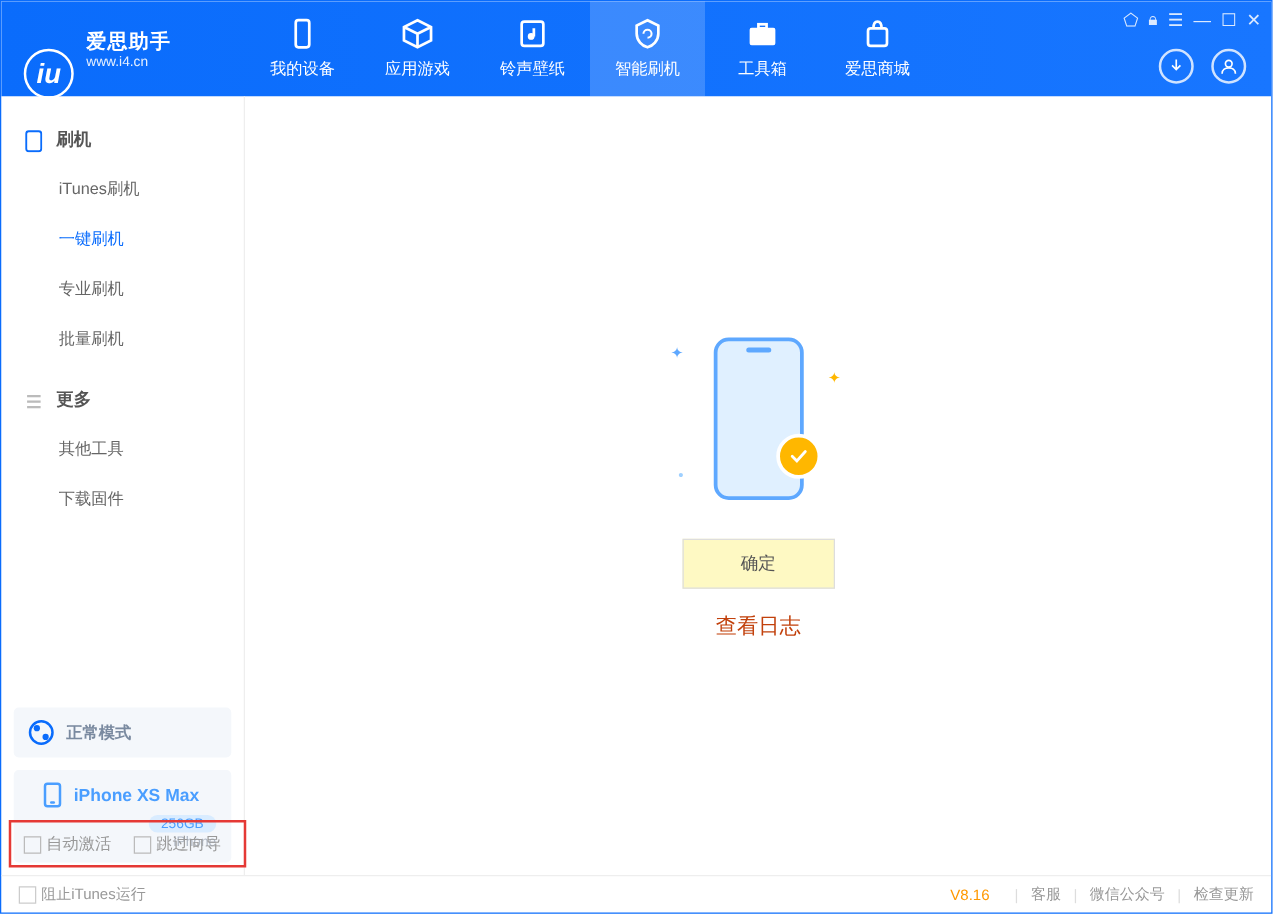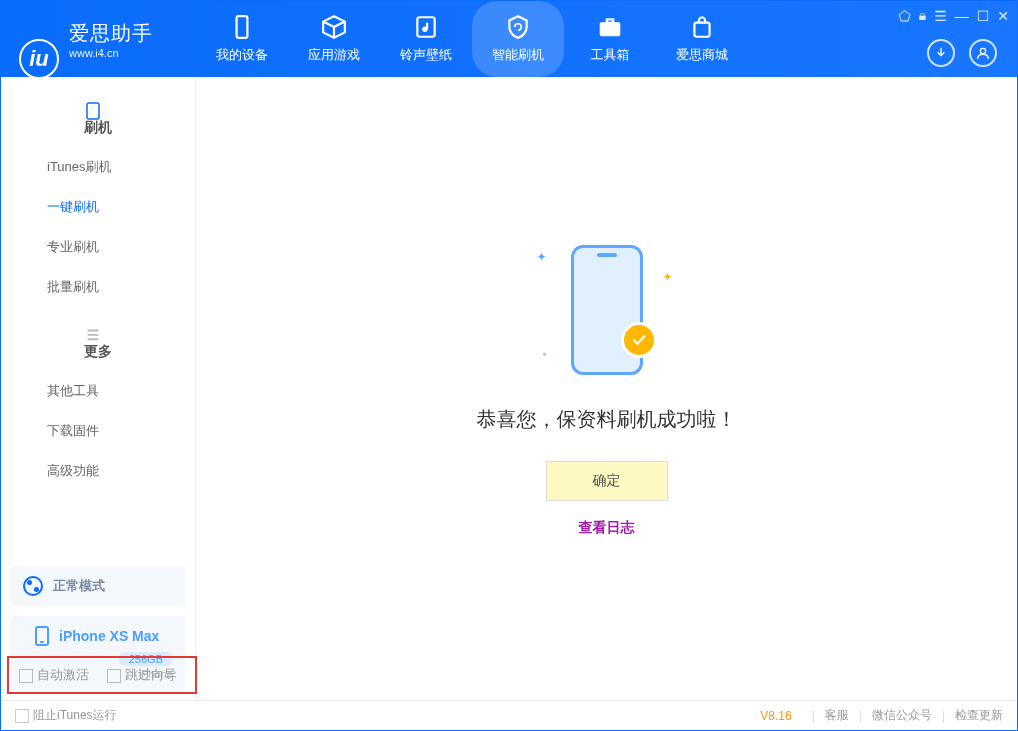--- a/index.html
+++ b/index.html
@@ -2,41 +2,41 @@
 <html><head>
 <meta charset="utf-8">
 <style>
 * { margin: 0; padding: 0; box-sizing: border-box; font-family: "Microsoft YaHei", sans-serif; }
 body { background: #fff; width: 1018px; height: 731px; border: 1px solid #0a6cfc; overflow: hidden; position: relative; }
 
 .titlebar { height: 76px; background: linear-gradient(to right, #0a6cfc, #1876ff); display: flex; align-items: center; color: #fff; }
 .logo-block { display: flex; align-items: center; padding: 0 18px; width: 195px; }
 .logo-circle { width: 40px; height: 40px; border: 2px solid #fff; border-radius: 50%; display: flex; align-items: center; justify-content: center; font-weight: bold; font-size: 22px; font-style: italic; margin-top: 40px; }
 .logo-text { margin-left: 10px; }
-.logo-text .cn { font-size: 20px; font-weight: normal; letter-spacing: 1px; }
+.logo-text .cn { font-size: 16px; font-weight: bold; letter-spacing: 1px; }
 .logo-text .url { font-size: 11px; opacity: 0.9; }
 
 .tabs { display: flex; height: 100%; }
 .tab { width: 92px; display: flex; flex-direction: column; align-items: center; justify-content: center; cursor: pointer; font-size: 13px; }
-.tab.active { background: rgba(255,255,255,0.18); border-radius: 25px; }
+.tab.active { background: rgba(255,255,255,0.18); }
 .tab-icon { width: 26px; height: 26px; margin-bottom: 6px; display: flex; align-items: center; justify-content: center; }
 .tab-icon svg { width: 26px; height: 26px; fill: #fff; stroke: #fff; }
 
 .win-controls { position: absolute; top: 6px; right: 8px; display: flex; gap: 8px; color: rgba(255,255,255,0.85); font-size: 14px; align-items: center; }
 .win-controls span, .win-controls svg { cursor: pointer; }
 
 .header-right-icons { position: absolute; right: 20px; top: 38px; display: flex; gap: 14px; }
 .header-right-icons .circ { width: 28px; height: 28px; border: 2px solid rgba(255,255,255,0.8); border-radius: 50%; display: flex; align-items: center; justify-content: center; cursor: pointer; }
 .header-right-icons svg { width: 16px; height: 16px; stroke: #fff; fill: none; stroke-width: 2; }
 
 .body-area { display: flex; height: calc(100% - 76px - 30px); }
 
 .sidebar { width: 195px; border-right: 1px solid #eee; padding-top: 16px; position: relative; }
 .side-group { color: #333; }
-.side-group-title { display: flex; align-items: center; padding: 10px 18px; font-size: 14px; font-weight: bold; color: #555; flex-direction: column; }
+.side-group-title { display: flex; align-items: flex-end; padding: 10px 18px; font-size: 14px; font-weight: bold; color: #555; }
 .side-group-title .sicon { width: 16px; height: 16px; margin-right: 10px; display: flex; align-items: center; justify-content: center; }
 .side-item { padding: 11px 18px 11px 46px; font-size: 13px; color: #666; cursor: pointer; }
 .side-item.active { color: #0a6cfc; }
 
 .device-area { position: absolute; bottom: 0; left: 0; right: 0; padding: 0 10px 10px 10px; text-align: right; }
 .mode-box { background: #f4f7fb; border-radius: 4px; padding: 10px 12px; display: flex; align-items: center; margin-bottom: 10px; }
 .mode-icon { width: 20px; height: 20px; border-radius: 50%; border: 2px solid #0a6cfc; position: relative; margin-right: 10px; }
 .mode-icon::before, .mode-icon::after { content:''; position:absolute; width:5px; height:5px; background:#0a6cfc; border-radius:50%; }
 .mode-icon::before { top:2px; left:2px; }
 .mode-icon::after { bottom:2px; right:2px; }
@@ -52,21 +52,21 @@
 .chk { width: 14px; height: 14px; border: 1px solid #bbb; display: inline-block; margin-right: 4px; vertical-align: middle; }
 
 .main { flex: 1; display: flex; flex-direction: column; align-items: center; justify-content: center; }
 .phone-illus { position: relative; width: 180px; height: 140px; margin-bottom: 26px; display:flex; align-items:center; justify-content:center; }
 .phone-frame { width: 72px; height: 130px; border: 3px solid #5ea8ff; border-radius: 12px; background: #e0f0ff; position: relative; }
 .phone-frame::before { content:''; position:absolute; top:5px; left:50%; transform:translateX(-50%); width:20px; height:4px; background:#5ea8ff; border-radius:2px; }
 .check-badge { position: absolute; right: 40px; bottom: 22px; width: 36px; height: 36px; background: #ffb700; border-radius: 50%; display:flex; align-items:center; justify-content:center; border:3px solid #fff; }
 .sparkle { position:absolute; font-size: 12px; color:#5ea8ff; }
 .success-text { font-size: 20px; color: #333; margin-bottom: 28px; }
 .ok-btn { padding: 10px 46px; border: 1px solid #ddd; background: #fef9c3; font-size: 14px; color: #555; cursor: pointer; margin-bottom: 18px; }
-.log-link { font-size: 14px; color: #a21caf; cursor: pointer; font-weight: bold; }
+.log-link { font-size: 17px; color: #c2410c; cursor: pointer; }
 
 .statusbar { height: 30px; border-top: 1px solid #eee; display: flex; align-items: center; padding: 0 14px; font-size: 12px; color: #999; position: absolute; bottom: 0; left: 0; right: 0; }
 .statusbar .chk { border-color: #ccc; }
 .statusbar .right { margin-left: auto; display: flex; align-items: center; gap: 10px; }
 .statusbar .ver { color: #ff9800; margin-right: 10px; }
 .statusbar .sep { color: #ddd; }
 </style>
 </head>
 <body>
 
@@ -172,21 +172,20 @@
       <div class="side-item">专业刷机</div>
       <div class="side-item">批量刷机</div>
     </div>
     <div class="side-group" style="margin-top:10px;">
       <div class="side-group-title">
         <span class="sicon" style="color:#bbb;">☰</span>
         <span>更多</span>
       </div>
       <div class="side-item">其他工具</div>
       <div class="side-item">下载固件</div>
-      <div class="side-item">高级功能</div>
     </div>
 
     <div class="device-area">
       <div class="mode-box">
         <div class="mode-icon"></div>
         <span>正常模式</span>
       </div>
       <div class="device-box">
         <div class="device-name">
           <span class="dicon"></span>
@@ -203,21 +202,20 @@
       <span class="sparkle" style="top:10px; left:20px;">✦</span>
       <span class="sparkle" style="top:30px; right:24px; color:#ffb700;">✦</span>
       <span class="sparkle" style="bottom:18px; left:26px; color:#9fd0ff;">•</span>
       <div class="phone-frame"></div>
       <div class="check-badge">
         <svg width="18" height="18" viewBox="0 0 24 24">
             <path d="M5 12 L10 17 L19 7" stroke="#fff" stroke-width="3" fill="none" stroke-linecap="round"></path>
           </svg>
       </div>
     </div>
-    <div class="success-text">恭喜您，保资料刷机成功啦！</div>
     <button class="ok-btn">确定</button>
     <a class="log-link">查看日志</a>
   </div>
 </div>
 
 <div class="highlight-box" style="position:absolute; bottom:30px; left:0; width:190px;">
   <label><span class="chk"></span><span>自动激活</span></label>
   <label><span class="chk"></span><span>跳过向导</span></label>
 </div>
 

